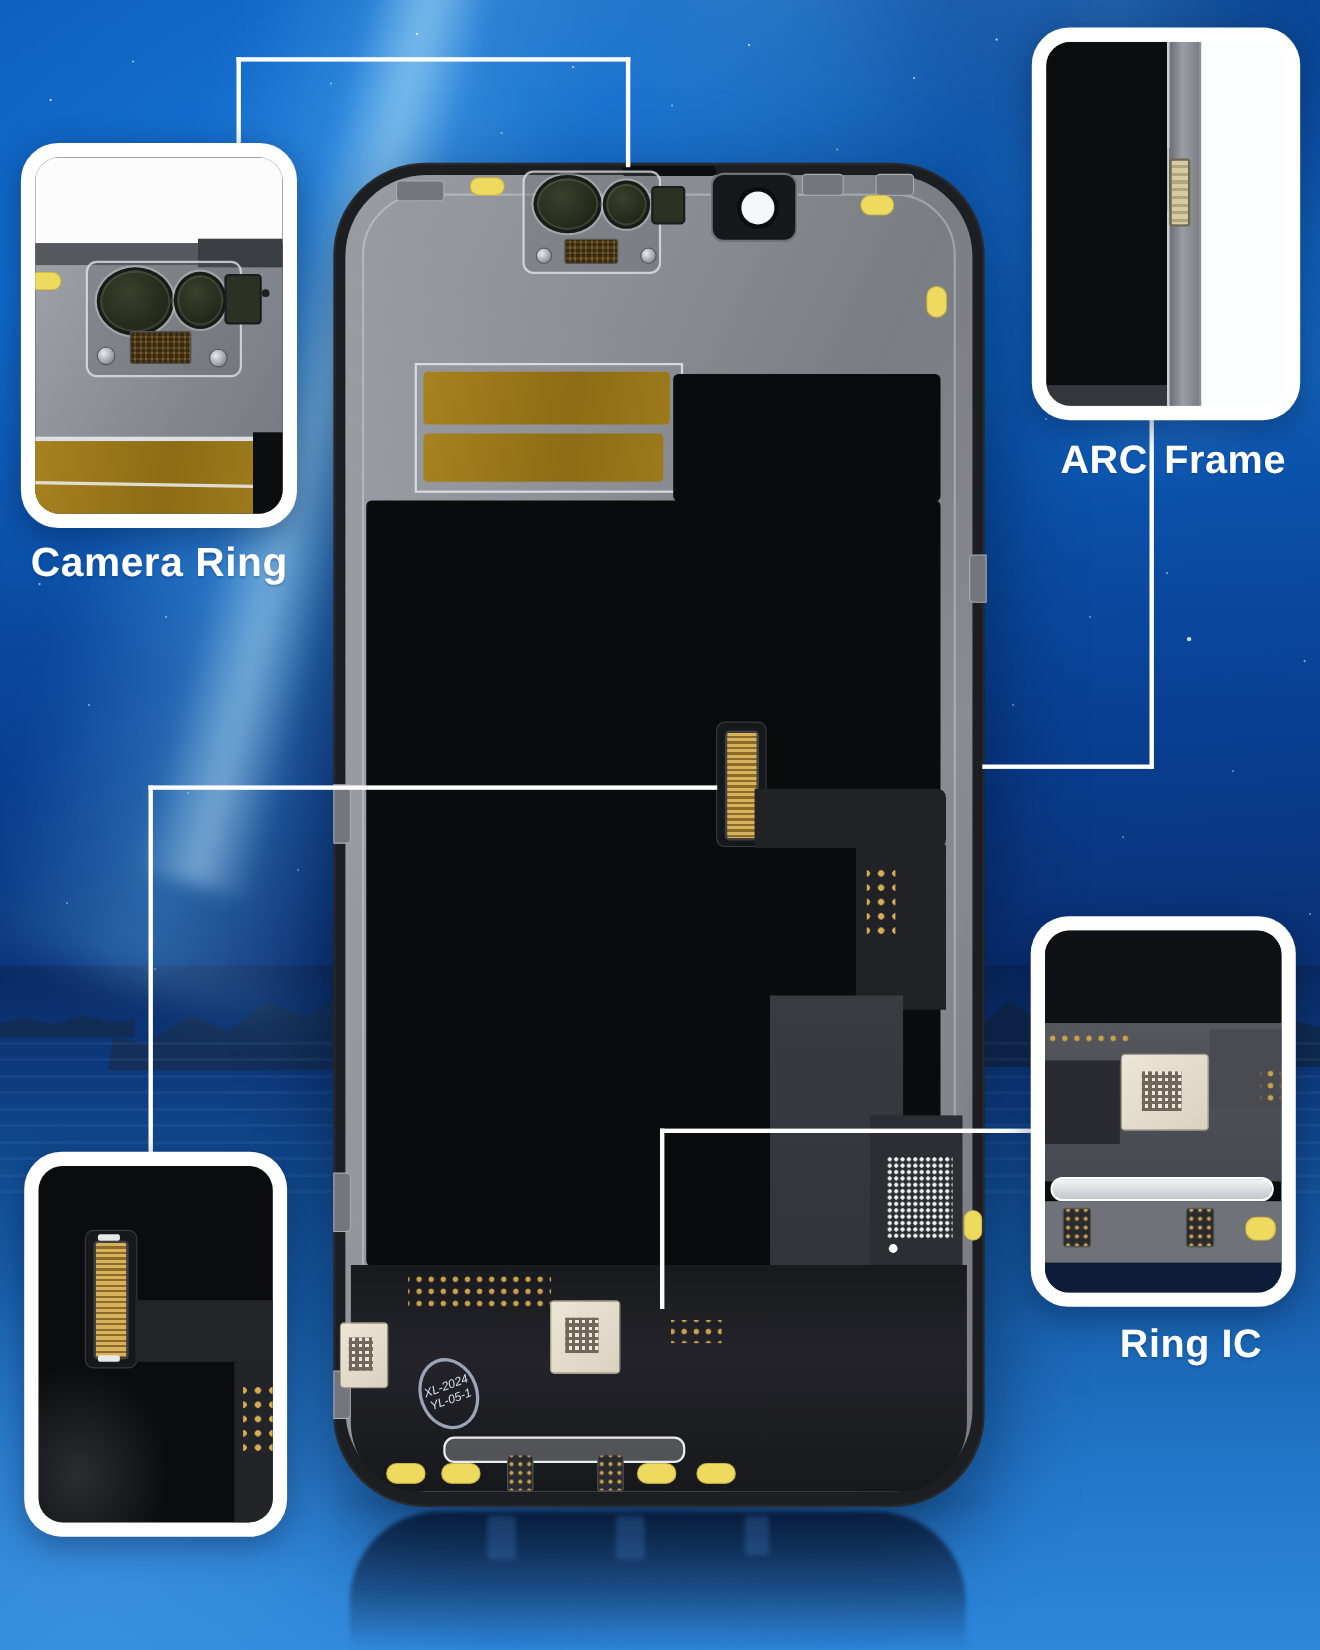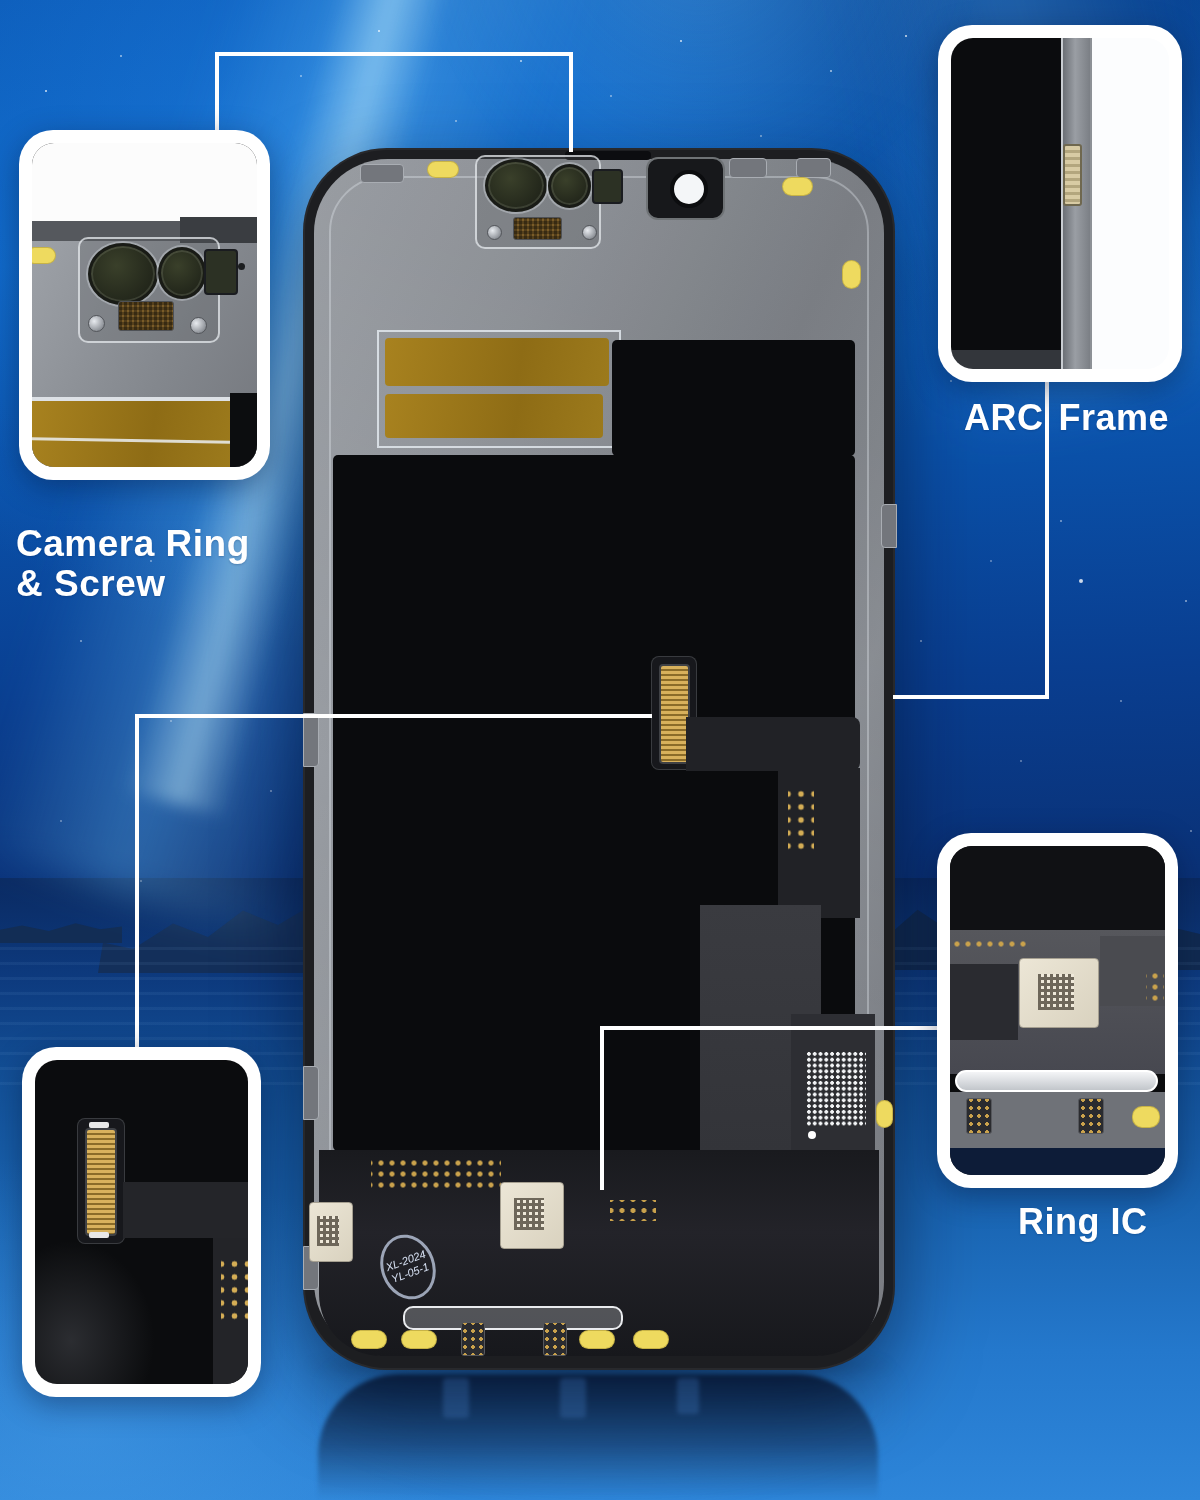--- a/index.html
+++ b/index.html
@@ -287,23 +287,22 @@
       <div class="ib qr" style="left:88px;top:128px;width:36px;height:36px;"></div>
       <div class="ib" style="left:5px;top:224px;width:203px;height:22px;background:linear-gradient(#f4f5f7,#c2c6cb);border:2px solid #fff;border-radius:11px;box-sizing:border-box;"></div>
       <div class="ib" style="left:0;top:246px;width:215px;height:56px;background:#6f7278;"></div>
       <div class="ib bconn" style="left:16px;top:252px;width:24px;height:34px;"></div>
       <div class="ib bconn" style="left:128px;top:252px;width:24px;height:34px;"></div>
       <div class="ib yellowpad" style="left:182px;top:260px;width:26px;height:20px;"></div>
       <div class="ib" style="left:0;top:302px;width:215px;height:27px;background:#0d1c38;"></div>
     </div>
   </div>
 
-  <div class="label label-left" style="left:16px;top:492px;margin-top:32px;">
+  <div class="label label-left" style="left:28px;top:492px;">
     <div>Camera Ring</div>
-    <div>&amp; Screw</div>
   </div>
   <div class="label label-right arcrow" style="left:964px;top:399px;">
     <span>ARC</span>
     <span>Frame</span>
   </div>
   <div class="label label-right" style="left:1018px;top:1203px;">Ring IC</div>
 
 </div>
 
 </body></html>

